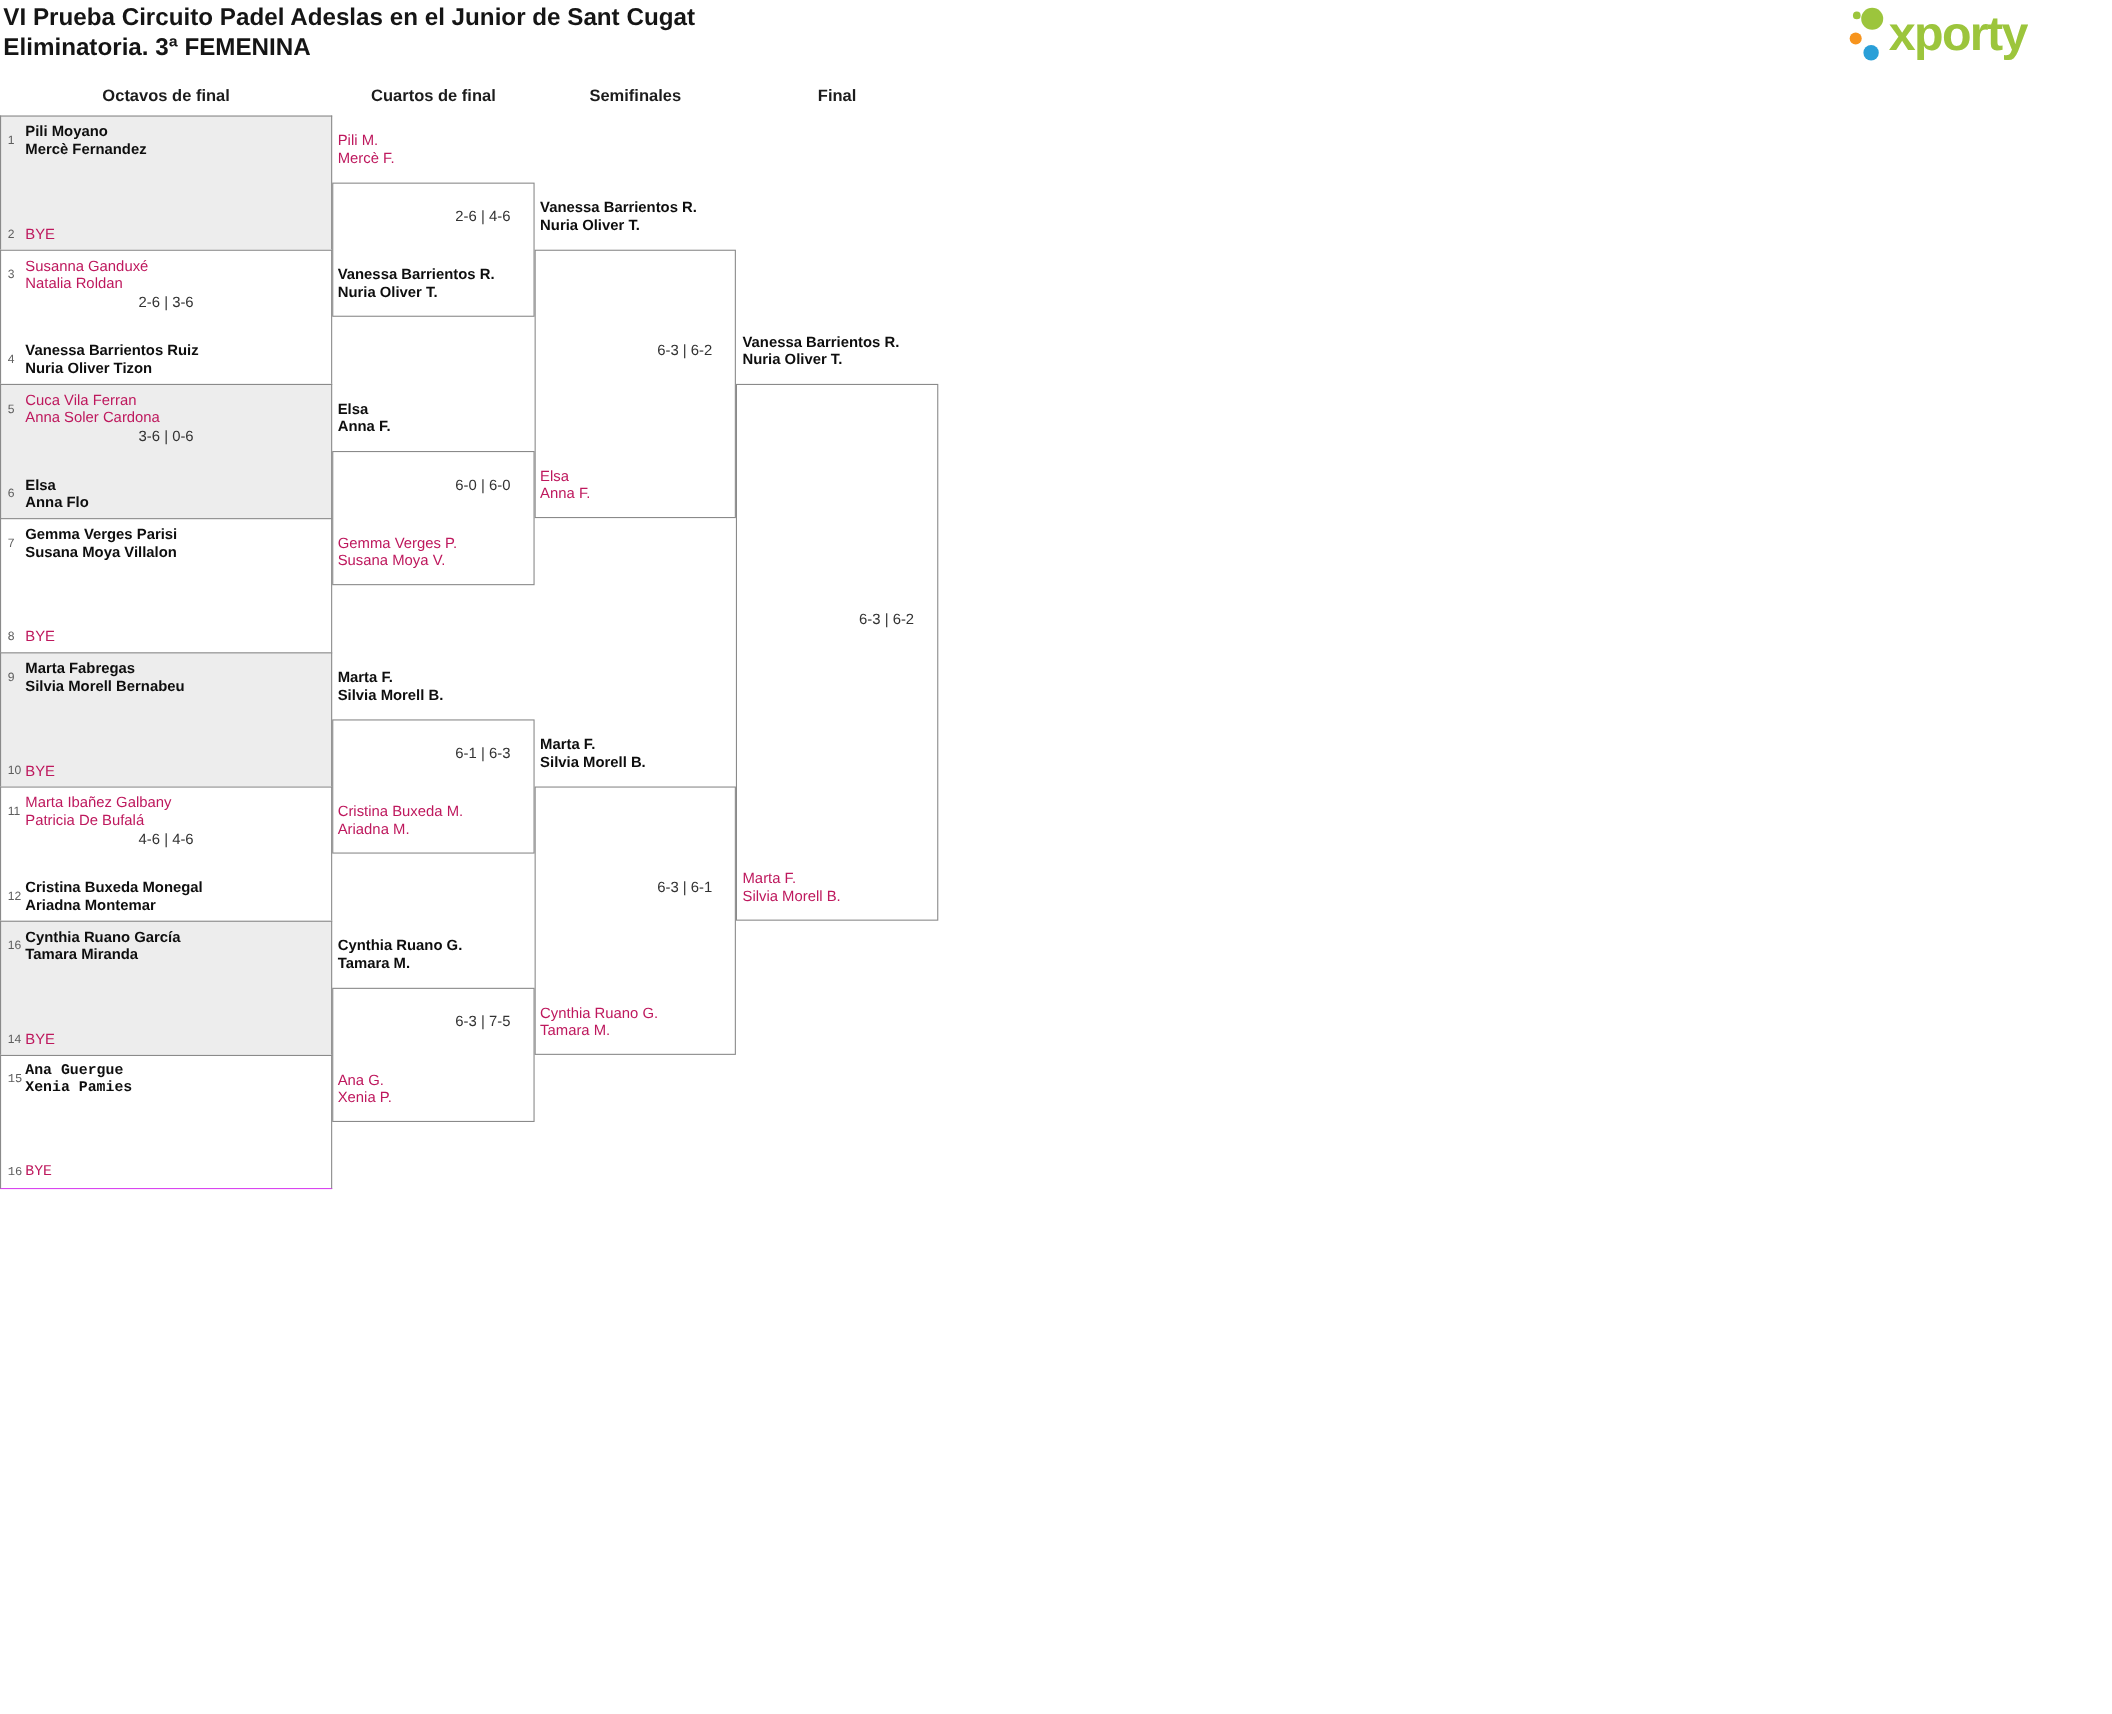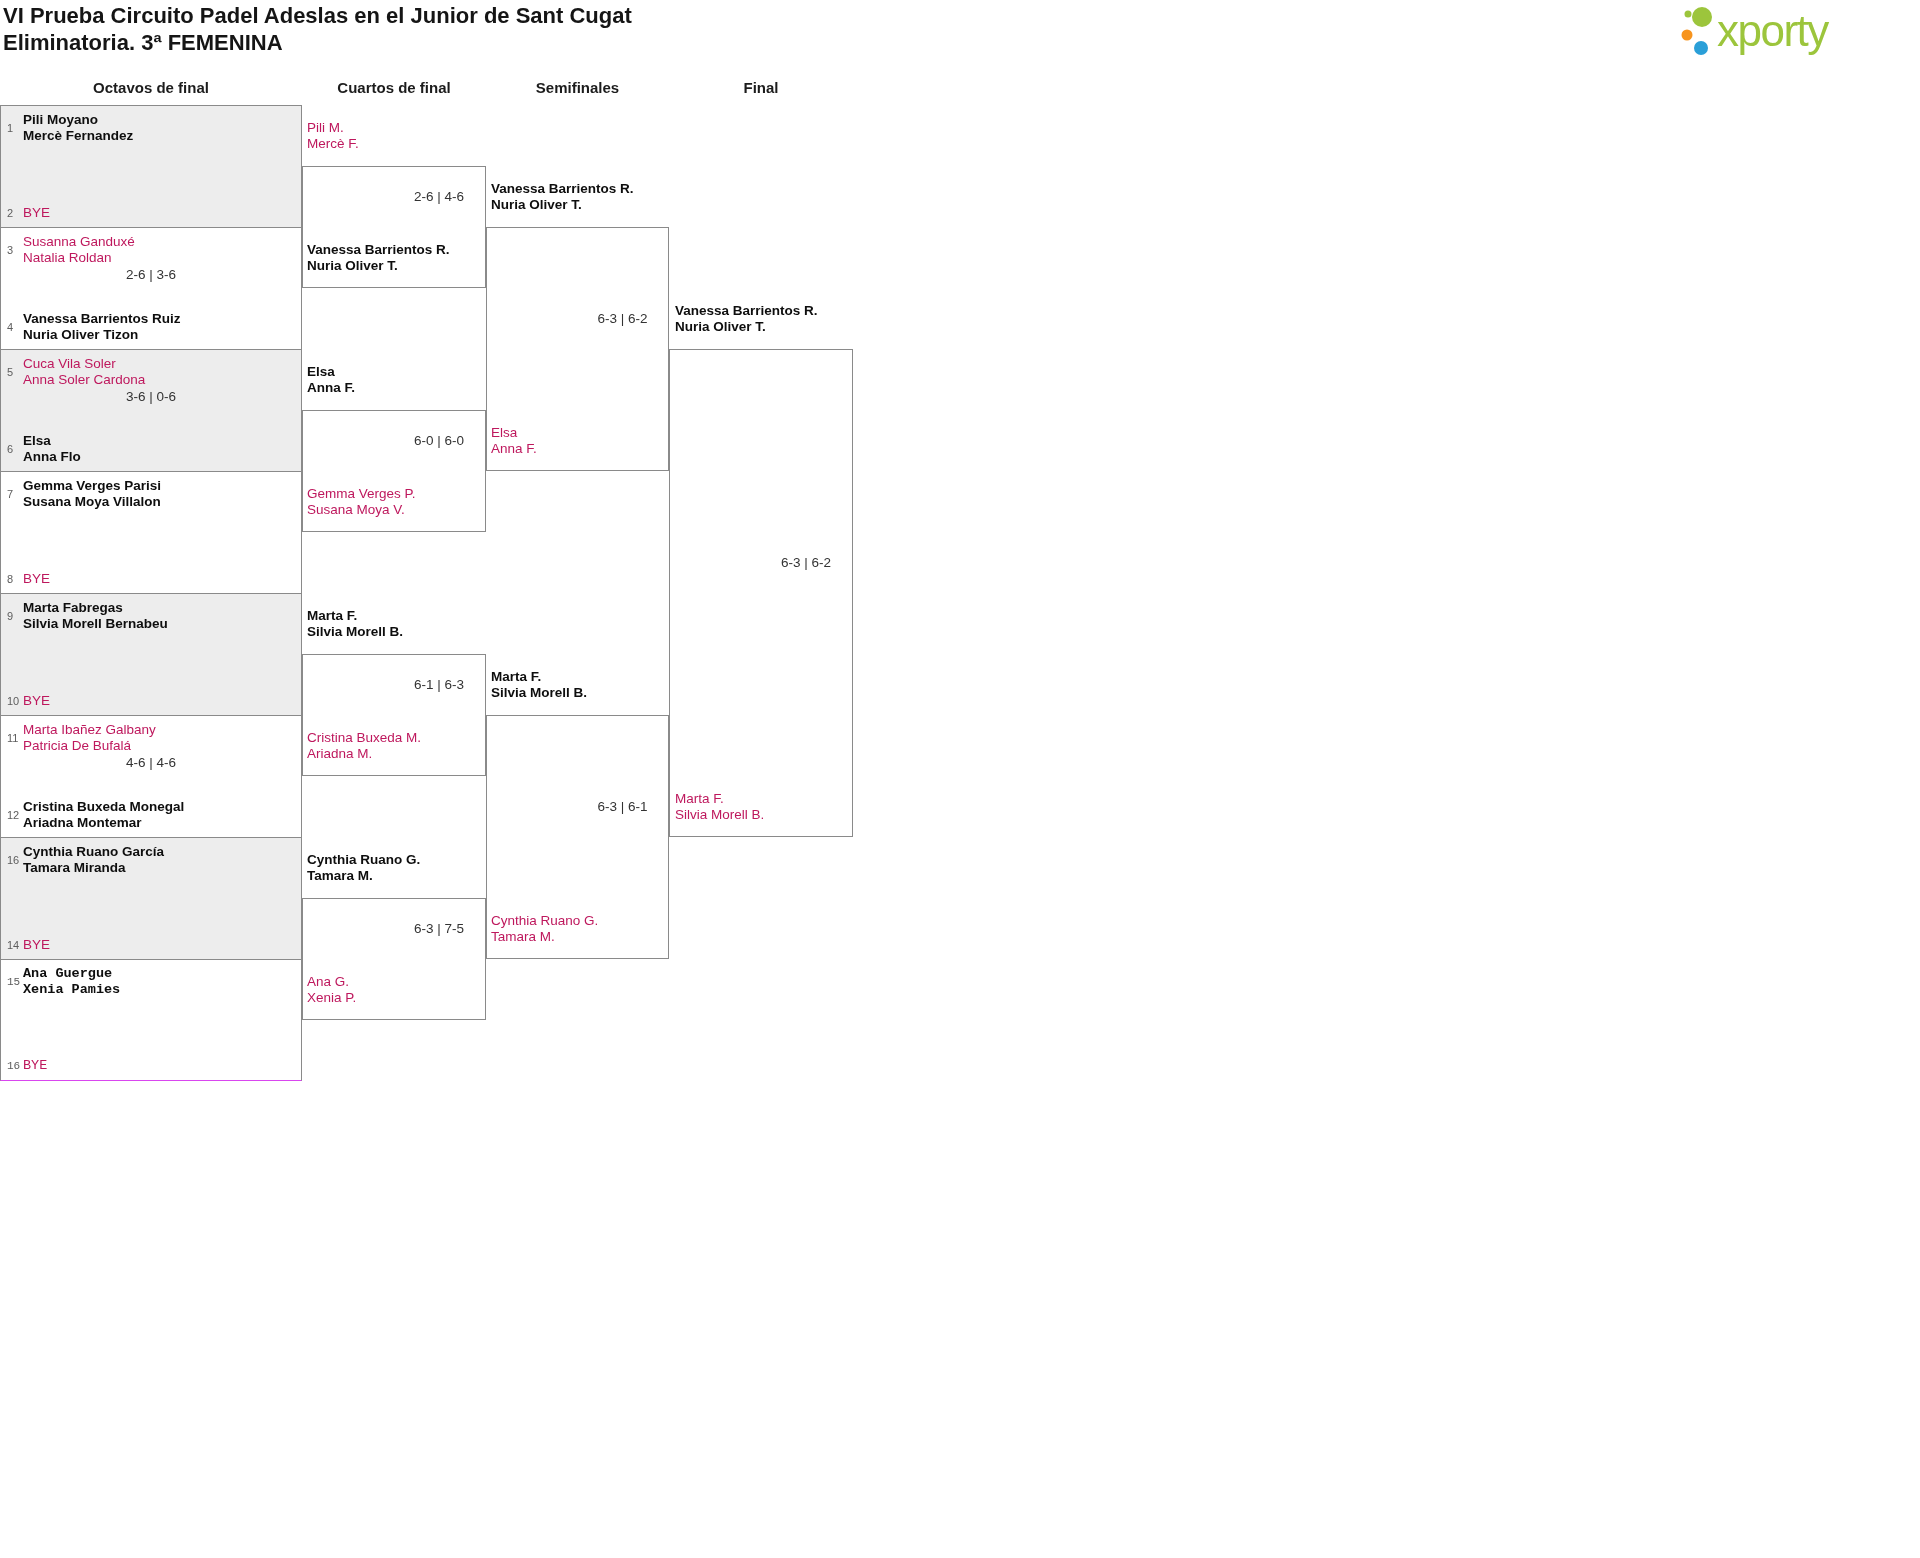--- a/index.html
+++ b/index.html
@@ -9,21 +9,21 @@
     font-family:"Liberation Sans","DejaVu Sans",sans-serif;
     color:#2b2b2b; overflow:hidden;
   }
   .page { position:absolute; inset:0; }
 
   .title { position:absolute; left:3px; top:2px; font-size:22px; font-weight:700;
            color:#151515; line-height:27px; }
 
   .logo { position:absolute; left:1680px; top:4px; display:flex; align-items:center;
           gap:3px; cursor:pointer; }
-  .logo-text { font-size:44px; font-weight:400; color:#9cc53c; letter-spacing:-1.5px;
+  .logo-text { font-size:44px; font-weight:700; color:#9cc53c; letter-spacing:-1.5px;
                line-height:54px; }
 
   .col-h { position:absolute; top:79px; text-align:center; font-size:15px;
            font-weight:600; color:#1c1c1c; }
 
   .box { position:absolute; border:1px solid #8a8a8a; background:#ffffff; }
   .box.shade { background:#ededed; }
   .r1 { left:0; width:302px; height:122px; border-bottom:none; }
   .r1.last { border-bottom:1px solid #d946ef;font-family:Liberation Mono, monospace; }
   .qf-box { left:302px; width:184px; height:122px; background:transparent; }
@@ -100,21 +100,21 @@
         <span class="ln">Vanessa Barrientos Ruiz</span>
         <span class="ln">Nuria Oliver Tizon</span>
       </span>
     </div>
   </div>
 
   <div class="box r1 shade" style="top:349px">
     <div class="team top">
       <span class="seed">5</span>
       <span class="names">
-        <span class="ln">Cuca Vila Soler</span>
+        <span class="ln">Cuca Vila Ferran</span>
         <span class="ln">Anna Soler Cardona</span>
       </span>
     </div>
     <div class="score">3-6 | 0-6</div>
     <div class="team bot bold">
       <span class="seed">6</span>
       <span class="names">
         <span class="ln">Elsa</span>
         <span class="ln">Anna Flo</span>
       </span>

